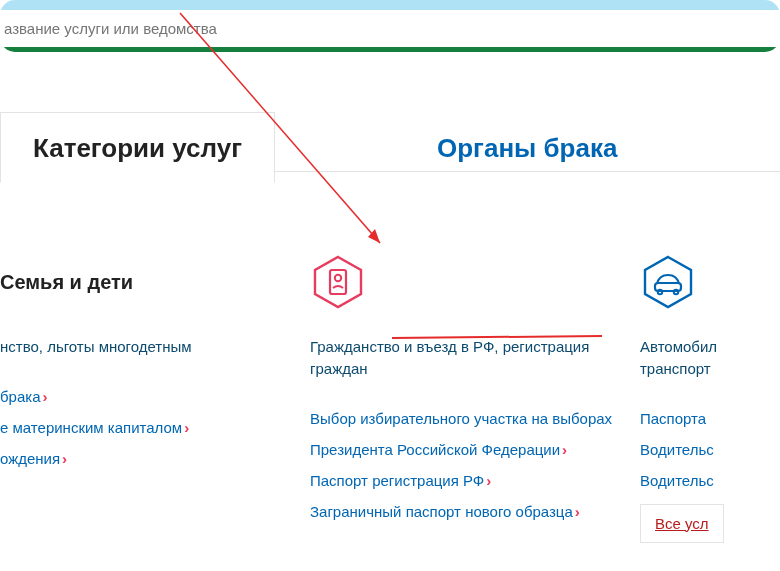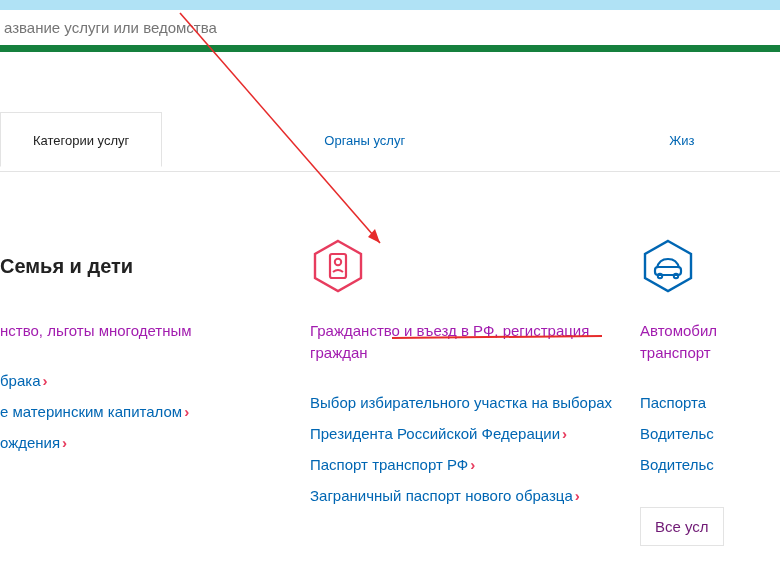--- a/index.html
+++ b/index.html
@@ -8,46 +8,47 @@
     background: #fff;
     width: 780px;
     height: 571px;
     overflow: hidden;
     position: relative;
   }
   .search-bar {
     height: 52px;
     background: #fff;
     border-top: 10px solid #b0e2f5;
-    border-bottom: 7px solid #15803d;
+    border-bottom: 5px solid #15803d;
     display: flex;
     align-items: center;
     padding-left: 0;
+    border-radius: 15px;
   }
   .search-input {
     border: none;
     outline: none;
     font-size: 15px;
     color: #999;
     width: 100%;
     height: 100%;
     padding: 0 4px;
   }
   .tabs-wrap {
     margin-top: 60px;
     position: relative;
   }
   .tabs {
     display: flex;
     align-items: flex-end;
     position: relative;
   }
   .tab {
-    font-size: 13px;
-    font-weight: normal;
+    font-size: 26px;
+    font-weight: bold;
     padding: 20px 32px 18px 32px;
     cursor: pointer;
     white-space: nowrap;
   }
   .tab-active {
     color: #222;
     border: 1px solid #e3e3e3;
     border-bottom: 1px solid #fff;
     background: #fff;
     position: relative;
@@ -84,46 +85,47 @@
   }
   .card-title {
     font-size: 20px;
     font-weight: bold;
     color: #222;
     line-height: 1.25;
   }
   .card-desc {
     margin-top: 24px;
     font-size: 15px;
-    color: #a21caf;
+    color: #0c4a6e;
     line-height: 1.45;
   }
   .link-list {
     margin-top: 28px;
   }
   .link-row {
     font-size: 15px;
     color: #0066b3;
     line-height: 1.4;
     margin-bottom: 10px;
     cursor: pointer;
     white-space: nowrap;
   }
   .link-row .chev {
     color: #e73c5e;
     font-weight: bold;
     margin-left: 2px;
   }
   .all-box {
-    margin-top: 22px;
+    margin-top: 3px;
     border: 1px solid #e3e3e3;
     display: inline-block;
     padding: 10px 14px;
-    color: #701a75;
-    font-size: 15px;
+    color: #b91c1c;
+    font-size: 15px;
+    text-decoration: underline;
   }
   .icon-hex {
     width: 56px; height: 56px;
     flex-shrink: 0;
     display: flex;
     align-items: center;
     justify-content: center;
   }
   .underline-red {
     position: absolute;
@@ -154,21 +156,21 @@
 <svg class="arrow-svg" viewBox="0 0 250 260">
   <line x1="10" y1="10" x2="210" y2="240" stroke="#e62b2b" stroke-width="1.6"></line>
   <polygon points="210,240 198,234 205,226" fill="#e62b2b"></polygon>
 </svg>
 
 <div class="tabs-wrap">
   <div class="tab-underline"></div>
   <div class="tabs">
     <div class="tab tab-active">Категории услуг</div>
     <div class="tab-spacer1"></div>
-    <div class="tab tab-inactive">Органы услуг</div>
+    <div class="tab tab-inactive">Органы брака</div>
     <div class="tab-spacer2"></div>
     <div class="tab tab-inactive">Жиз</div>
   </div>
 </div>
 
 <div class="cards">
 
   <div class="card card1">
     <div class="card-head">
       <span class="card-title">Семья и дети</span>
@@ -200,21 +202,21 @@
     </div>
     <div class="card-desc">Гражданство и въезд в РФ, регистрация граждан</div>
     <div class="link-list">
       <div class="link-row">
         <span>Выбор избирательного участка на выборах</span>
       </div>
       <div class="link-row">
         <span>Президента Российской Федерации</span><span class="chev">›</span>
       </div>
       <div class="link-row">
-        <span>Паспорт транспорт РФ</span><span class="chev">›</span>
+        <span>Паспорт регистрация РФ</span><span class="chev">›</span>
       </div>
       <div class="link-row">
         <span>Заграничный паспорт нового образца</span><span class="chev">›</span>
       </div>
     </div>
   </div>
 
   <div class="card card3">
     <div class="card-head">
       <span class="icon-hex">

